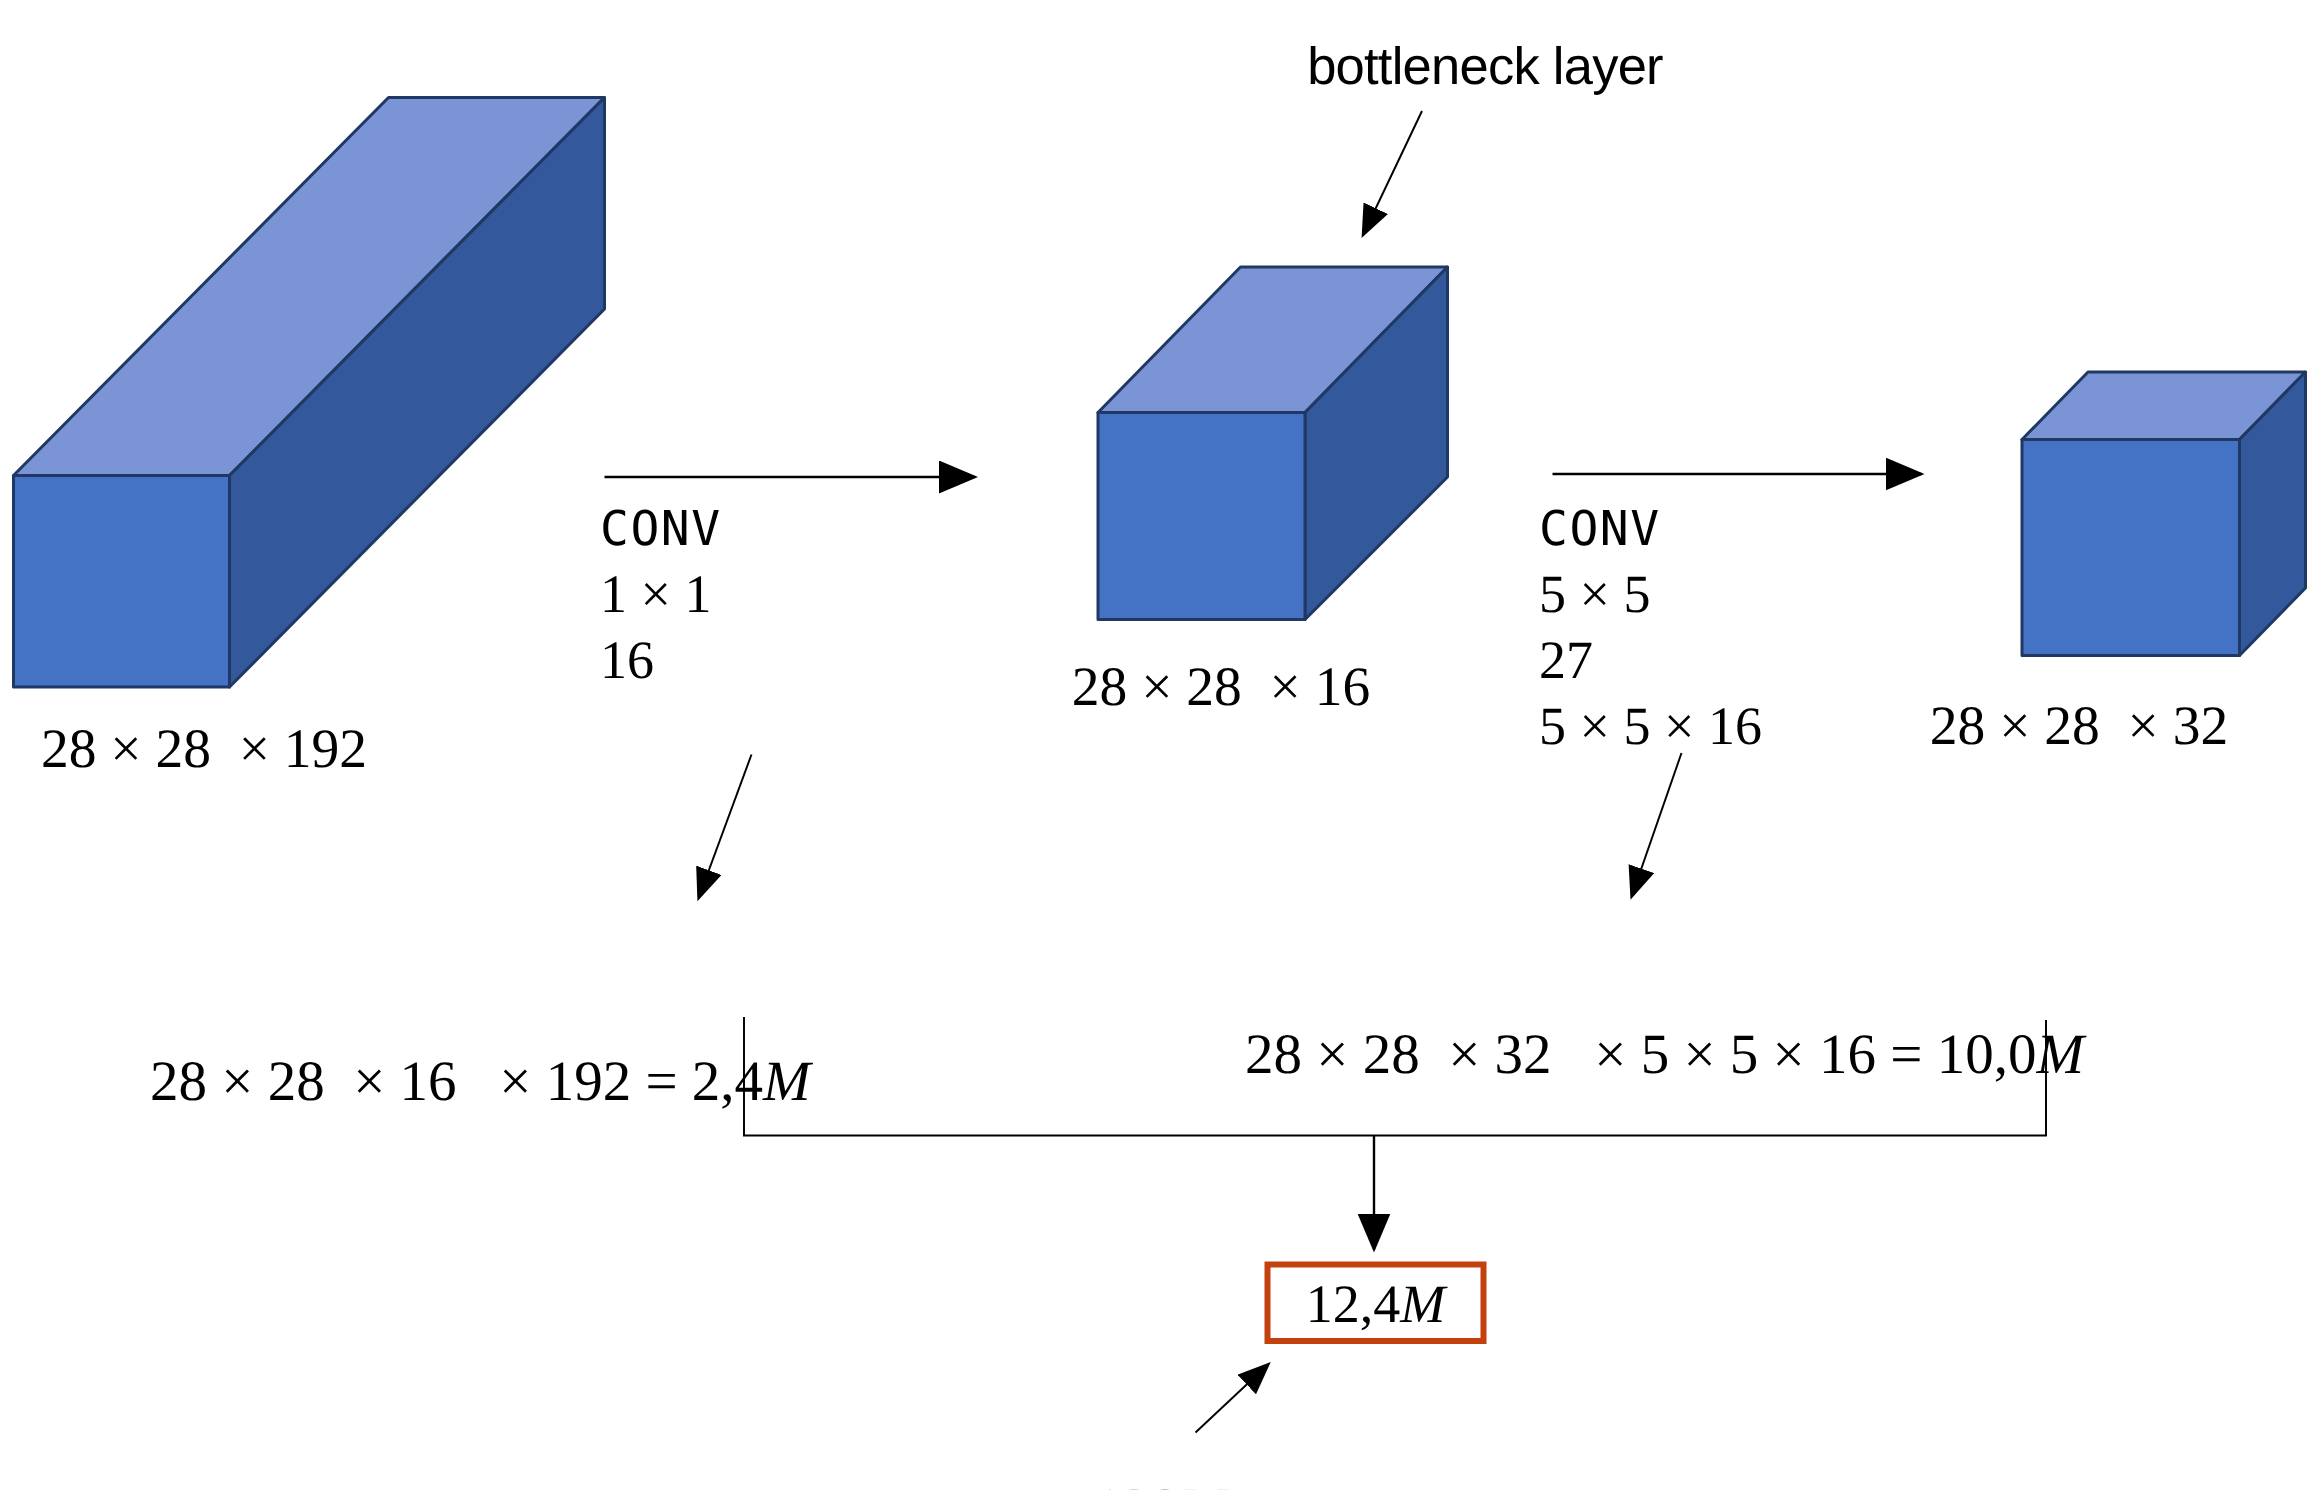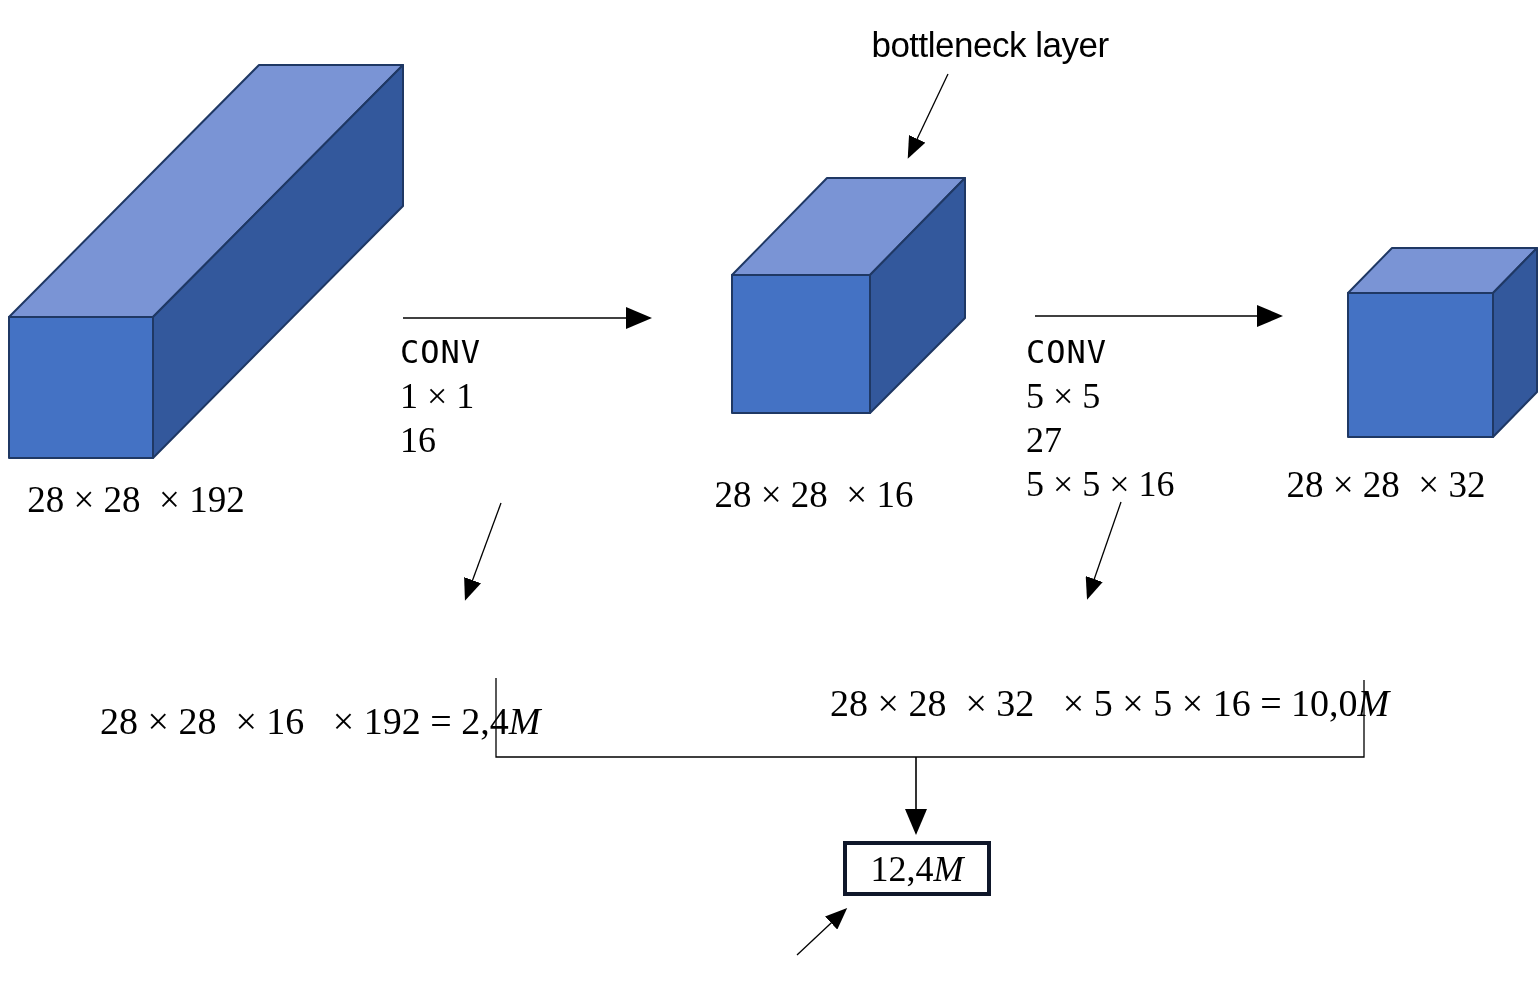--- a/index.html
+++ b/index.html
@@ -15,36 +15,36 @@
   .layer { position: absolute; left: 0; top: 0; }
   .txt { position: absolute; white-space: pre; line-height: 1.15; }
   .math   { font-family: "Liberation Serif", "DejaVu Serif", serif; }
   .mono   { font-family: "DejaVu Sans Mono", "Liberation Mono", monospace; }
   .sans   { font-family: "Liberation Sans", "DejaVu Sans", sans-serif; }
   .center { text-align: center; }
   .unit   { font-style: italic; }
 
   .bottleneck-label { left: 828px; top: 25px; width: 324px; font-size: 35px; letter-spacing: -0.5px; }
   .input-label      { left: 14px;  top: 479px; width: 244px; font-size: 37px; }
-  .mid-label        { left: 703px; top: 438px; width: 222px; font-size: 37px; margin-top: 36px; }
+  .mid-label        { left: 703px; top: 438px; width: 222px; font-size: 37px; }
   .out-label        { left: 1274px;top: 464px; width: 224px; font-size: 37px; }
 
   .conv-col { position: absolute; width: 240px; }
   .conv-col .line { height: 44px; line-height: 44px; font-size: 36px; }
   .conv-col .line.mono { font-size: 32px; letter-spacing: 1px; }
   .conv1-col { left: 400px; top: 330px; }
   .conv2-col { left: 1026px; top: 330px; }
 
   .eq { font-size: 38px; }
   .eq-left  { left: 62px;  top: 656px; }
   .eq-right { left: 792px; top: 638px; }
 
   .total-box {
     position: absolute; left: 843px; top: 841px; width: 148px; height: 55px;
-    box-sizing: border-box; border: 4px solid #0f172a; background: #ffffff;
+    box-sizing: border-box; border: 4px solid #c2410c; background: #ffffff;
     display: flex; align-items: center; justify-content: center;
     font-size: 36px;
   }
   .grand-label { left: 691px; top: 941px; font-size: 38px; }
 
   svg .edge { stroke: #1F3864; stroke-width: 2; stroke-linejoin: round; }
   svg .wire { stroke: #000000; stroke-width: 1.6; fill: none; }
   svg .thin { stroke: #000000; stroke-width: 1.3; fill: none; }
 </style>
 </head>

